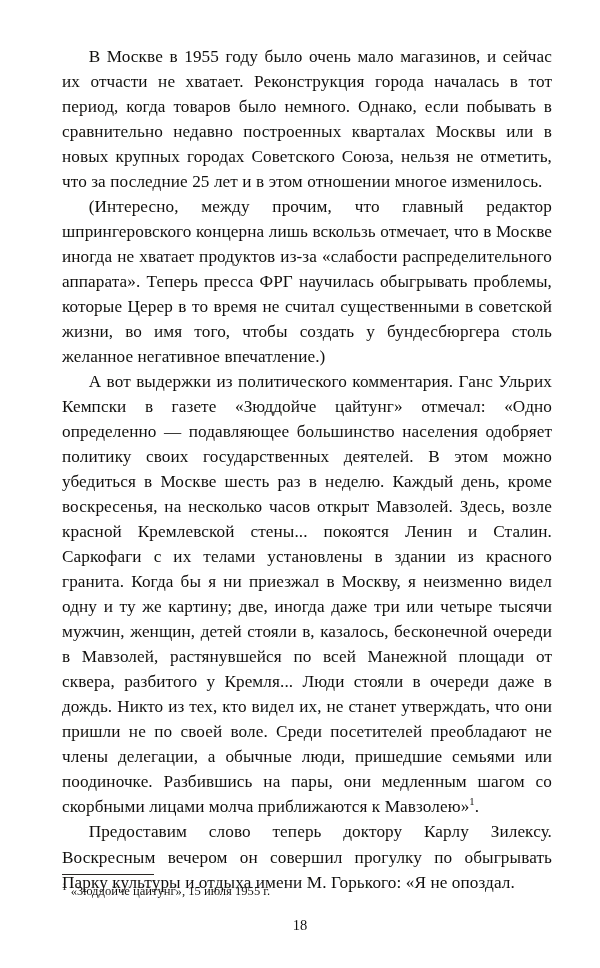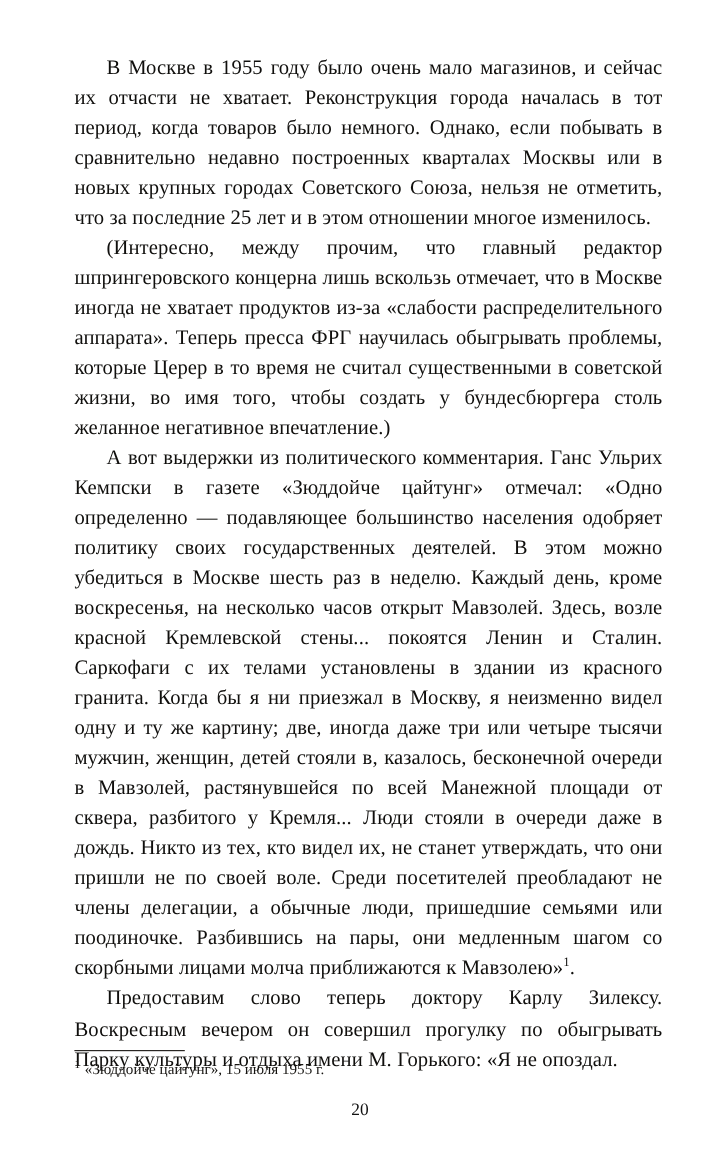--- a/index.html
+++ b/index.html
@@ -81,15 +81,15 @@
     <p>(Интересно, между прочим, что главный редактор шпрингеровского концерна лишь вскользь отмечает, что в Москве иногда не хватает продуктов из-за «слабости распределительного аппарата». Теперь пресса ФРГ научилась обыгрывать проблемы, которые Церер в то время не считал существенными в советской жизни, во имя того, чтобы создать у бундесбюргера столь желанное негативное впечатление.)</p>
     <p><span>А вот выдержки из политического комментария. Ганс Ульрих Кемпски в газете «Зюддойче цайтунг» отмечал: «Одно определенно — подавляющее большинство населения одобряет политику своих государственных деятелей. В этом можно убедиться в Москве шесть раз в неделю. Каждый день, кроме воскресенья, на несколько часов открыт Мавзолей. Здесь, возле красной Кремлевской стены... покоятся Ленин и Сталин. Саркофаги с их телами установлены в здании из красного гранита. Когда бы я ни приезжал в Москву, я неизменно видел одну и ту же картину; две, иногда даже три или четыре тысячи мужчин, женщин, детей стояли в, казалось, бесконечной очереди в Мавзолей, растянувшейся по всей Манежной площади от сквера, разбитого у Кремля... Люди стояли в очереди даже в дождь. Никто из тех, кто видел их, не станет утверждать, что они пришли не по своей воле. Среди посетителей преобладают не члены делегации, а обычные люди, пришедшие семьями или поодиночке. Разбившись на пары, они медленным шагом со скорбными лицами молча приближаются к Мавзолею»</span><span class="sup">1</span>.</p>
     <p>Предоставим слово теперь доктору Карлу Зилексу. Воскресным вечером он совершил прогулку по обыгрывать Парку культуры и отдыха имени М. Горького: «Я не опоздал.</p>
   </div>
 
   <div class="footnote-area">
     <div class="footnote-rule"></div>
     <div class="footnote-line"><span class="footnote-marker">1</span><span>«Зюддойче цайтунг», 15 июля 1955 г.</span></div>
   </div>
 
-  <div class="page-number">20</div>
+  <div class="page-number">18</div>
 
 </div>
 
 </body></html>

